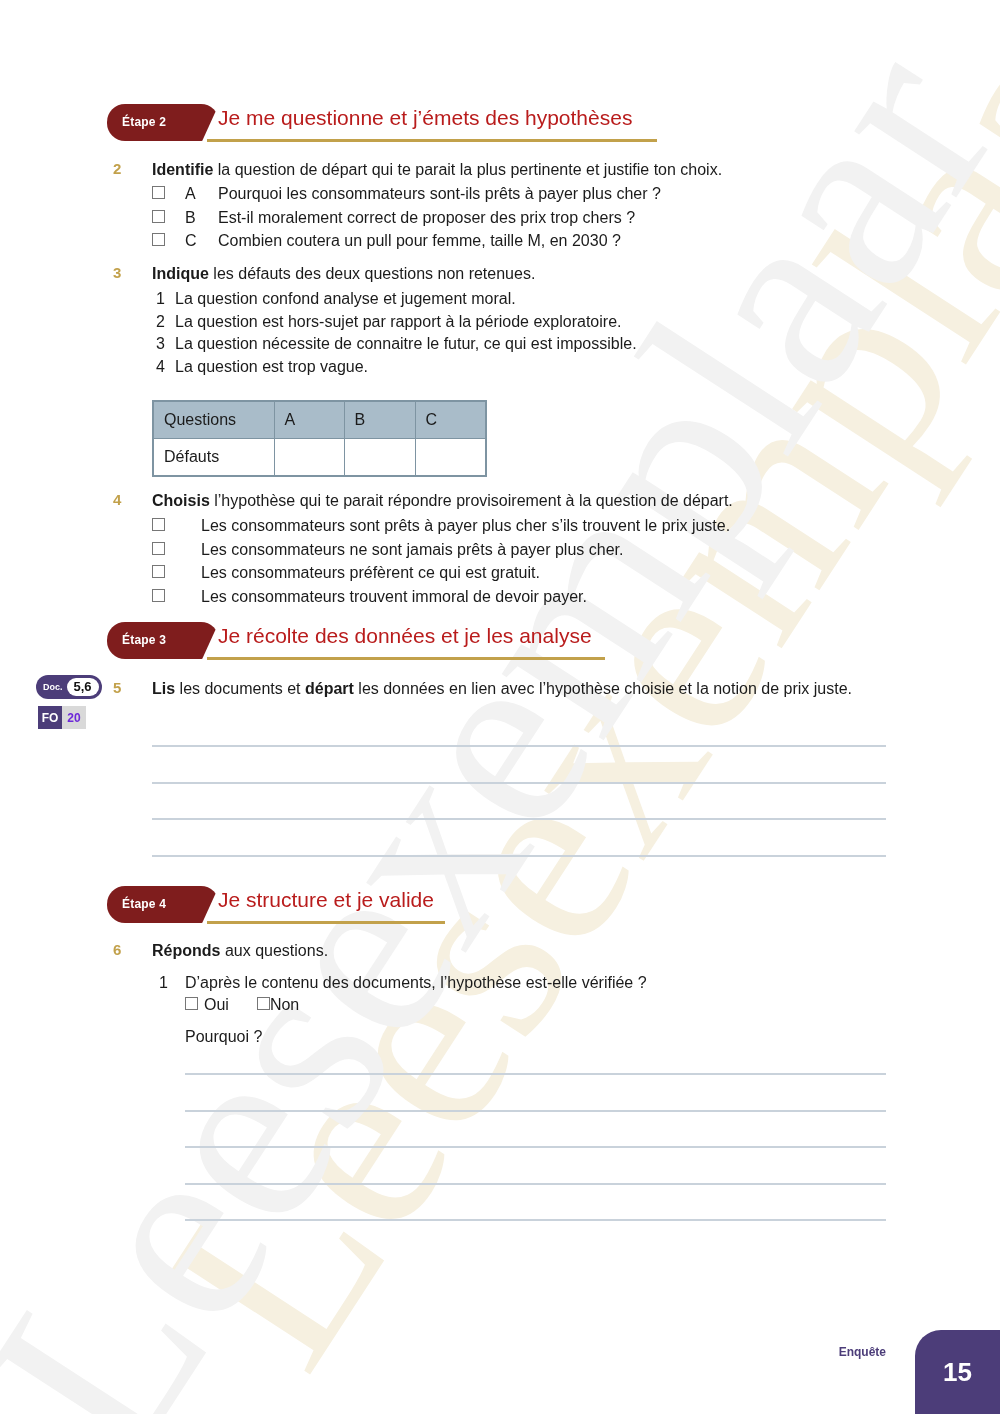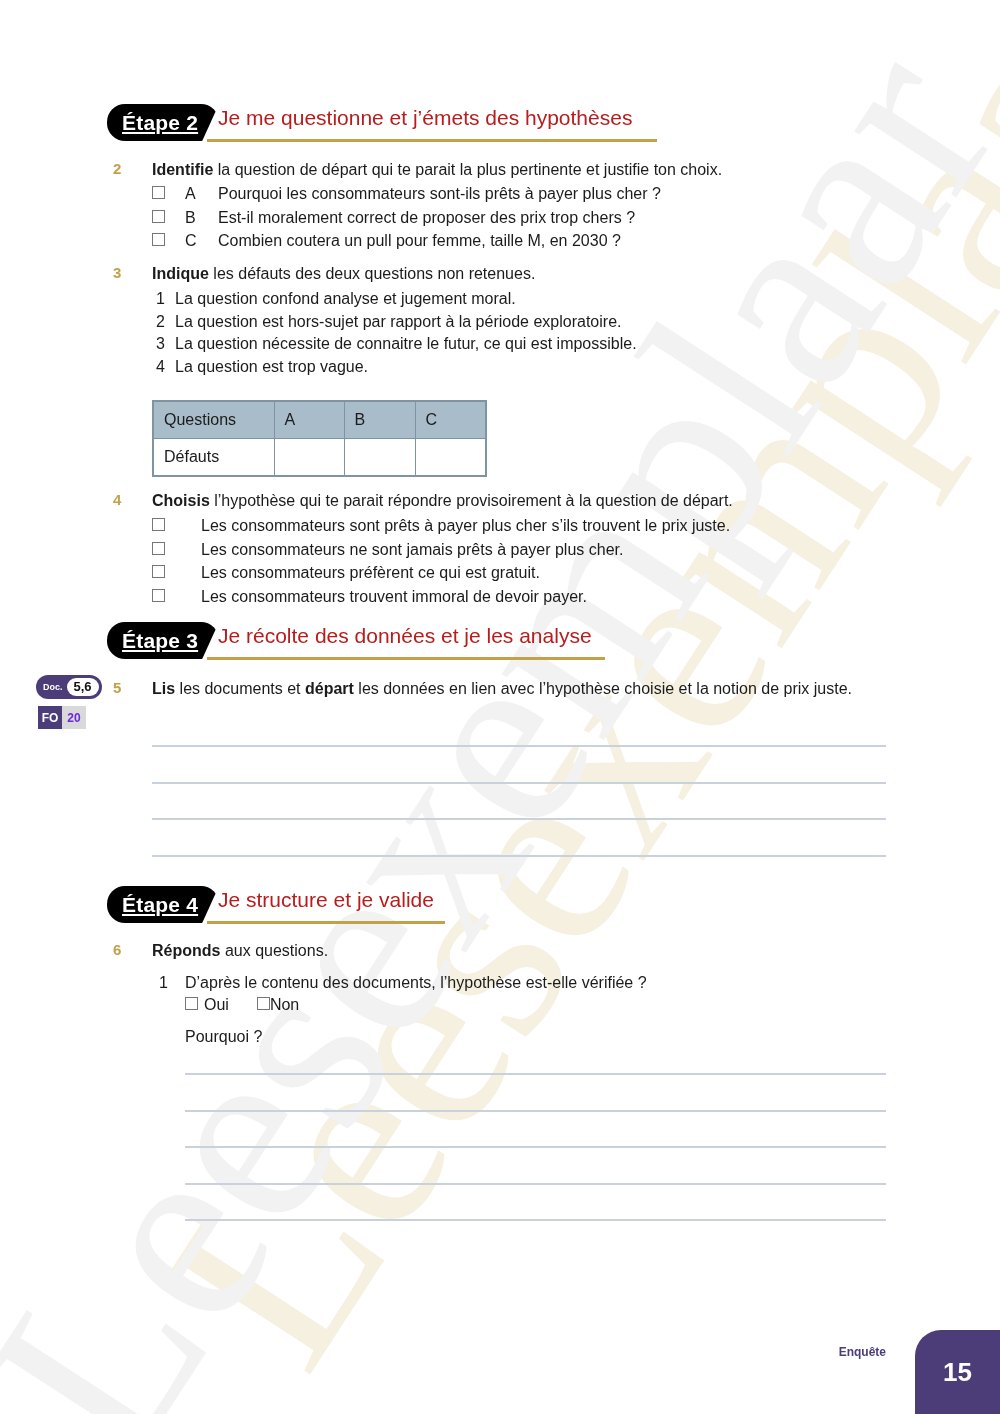--- a/index.html
+++ b/index.html
@@ -11,24 +11,24 @@
   .wm {
     position:absolute; white-space:nowrap; z-index:0; pointer-events:none;
     font-family:"Liberation Serif", serif; font-weight:normal;
     transform:translate(-50%,-50%) rotate(-57deg);
   }
   .wm1 { left:490px; top:752px; font-size:265px; color:#f2f2f2; }
   .wm2 { left:668px; top:660px; font-size:265px; color:#f6f0e0; }
   .content { position:absolute; inset:0; z-index:1; }
 
   .badge {
-    position:absolute; width:112px; height:37px; background:#000000;
+    position:absolute; width:112px; height:37px; background:#7f1d1d;
     border-radius:18px; clip-path:polygon(0 0,100% 0,85% 100%,0 100%);
-    color:#fff; font-size:21px; font-weight:bold; line-height:37px;
-    padding-left:15px; letter-spacing:.2px;text-decoration:underline;
+    color:#fff; font-size:12px; font-weight:bold; line-height:37px;
+    padding-left:15px; letter-spacing:.2px;
   }
   .step-title { position:absolute; font-size:21px; font-weight:normal; color:#b91c1c; white-space:nowrap; }
   .rule-gold { position:absolute; height:3px; background:#c2a14b; }
 
   .qnum { position:absolute; font-size:15px; font-weight:bold; color:#c2a14b; }
   .qtext { position:absolute; font-size:16px; line-height:22.5px; }
   .nowrap { white-space:nowrap; }
 
   .row { position:absolute; display:flex; align-items:flex-start; font-size:16px; line-height:21px; }
   .checkbox {

